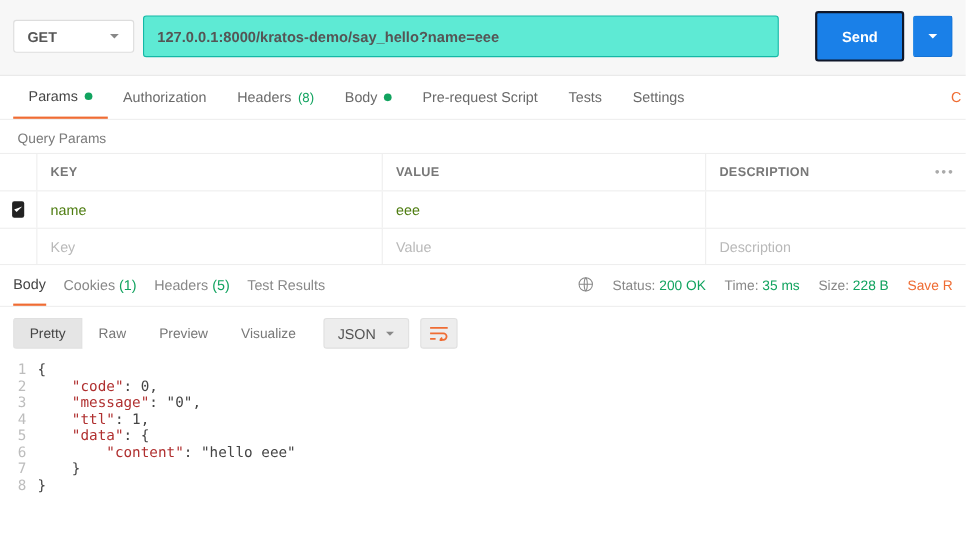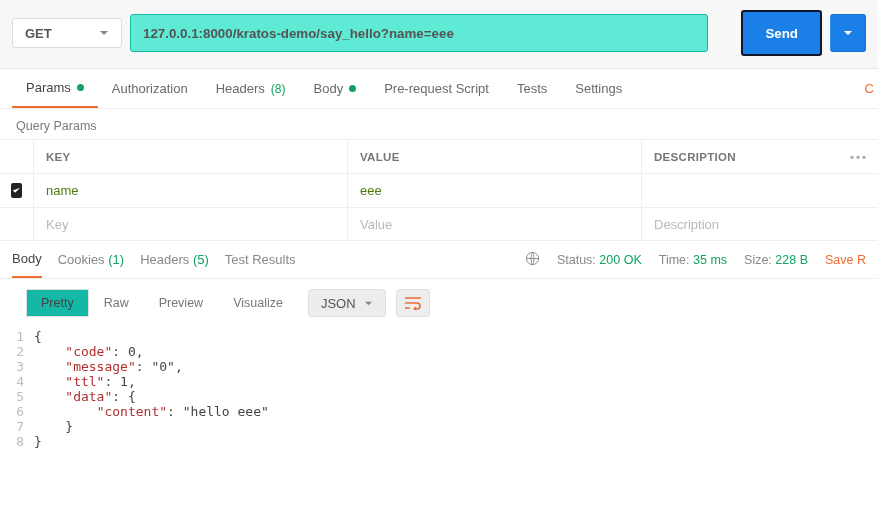--- a/index.html
+++ b/index.html
@@ -156,21 +156,21 @@
   
   .body-controls {
     display:flex; align-items:center; gap:0;
     padding: 10px 12px 10px;
   }
   .seg { display:flex; border-radius:3px; overflow:hidden;}
   .seg-btn {
     height:28px; padding:0 14px; display:flex; align-items:center;
     background:#fff; color:#777; font-size:12.5px; border:1px solid transparent;
   }
-  .seg-btn.active { background:#14b8a6; color:#444; border:1px solid #e0e0e0;margin-left:14px;}
+  .seg-btn.active { background:#e5e5e5; color:#444; border:1px solid #e0e0e0;}
   .fmt-select {
     height:28px; padding:0 12px; margin-left:10px;
     background:#ededed; border:1px solid #e0e0e0; border-radius:3px;
     display:flex; align-items:center; gap:8px; color:#555;
   }
   .wrap-btn {
     height:28px; width:34px; margin-left:10px;
     background:#ededed; border:1px solid #e0e0e0; border-radius:3px;
     display:flex; align-items:center; justify-content:center;
   }

